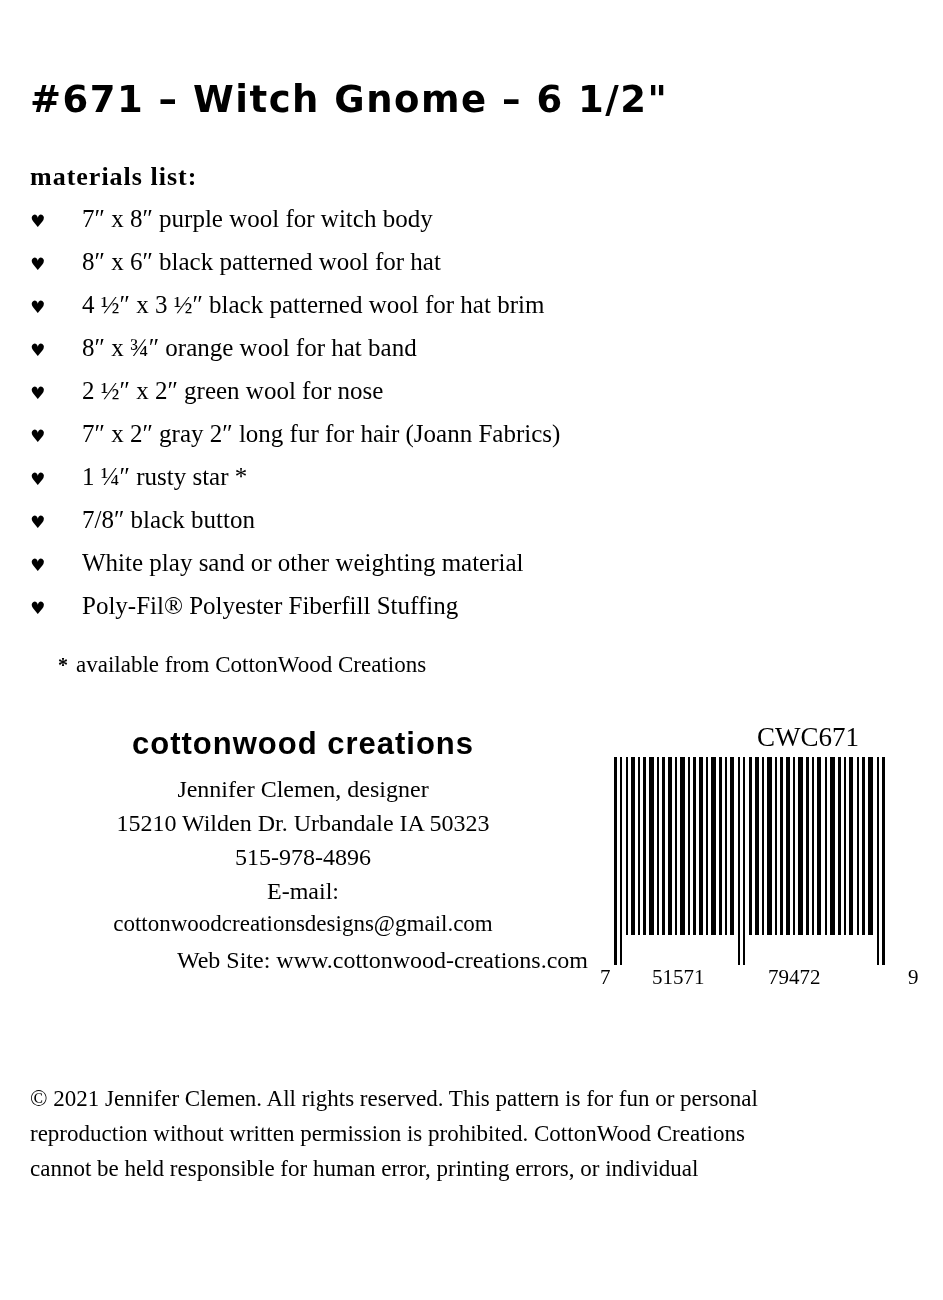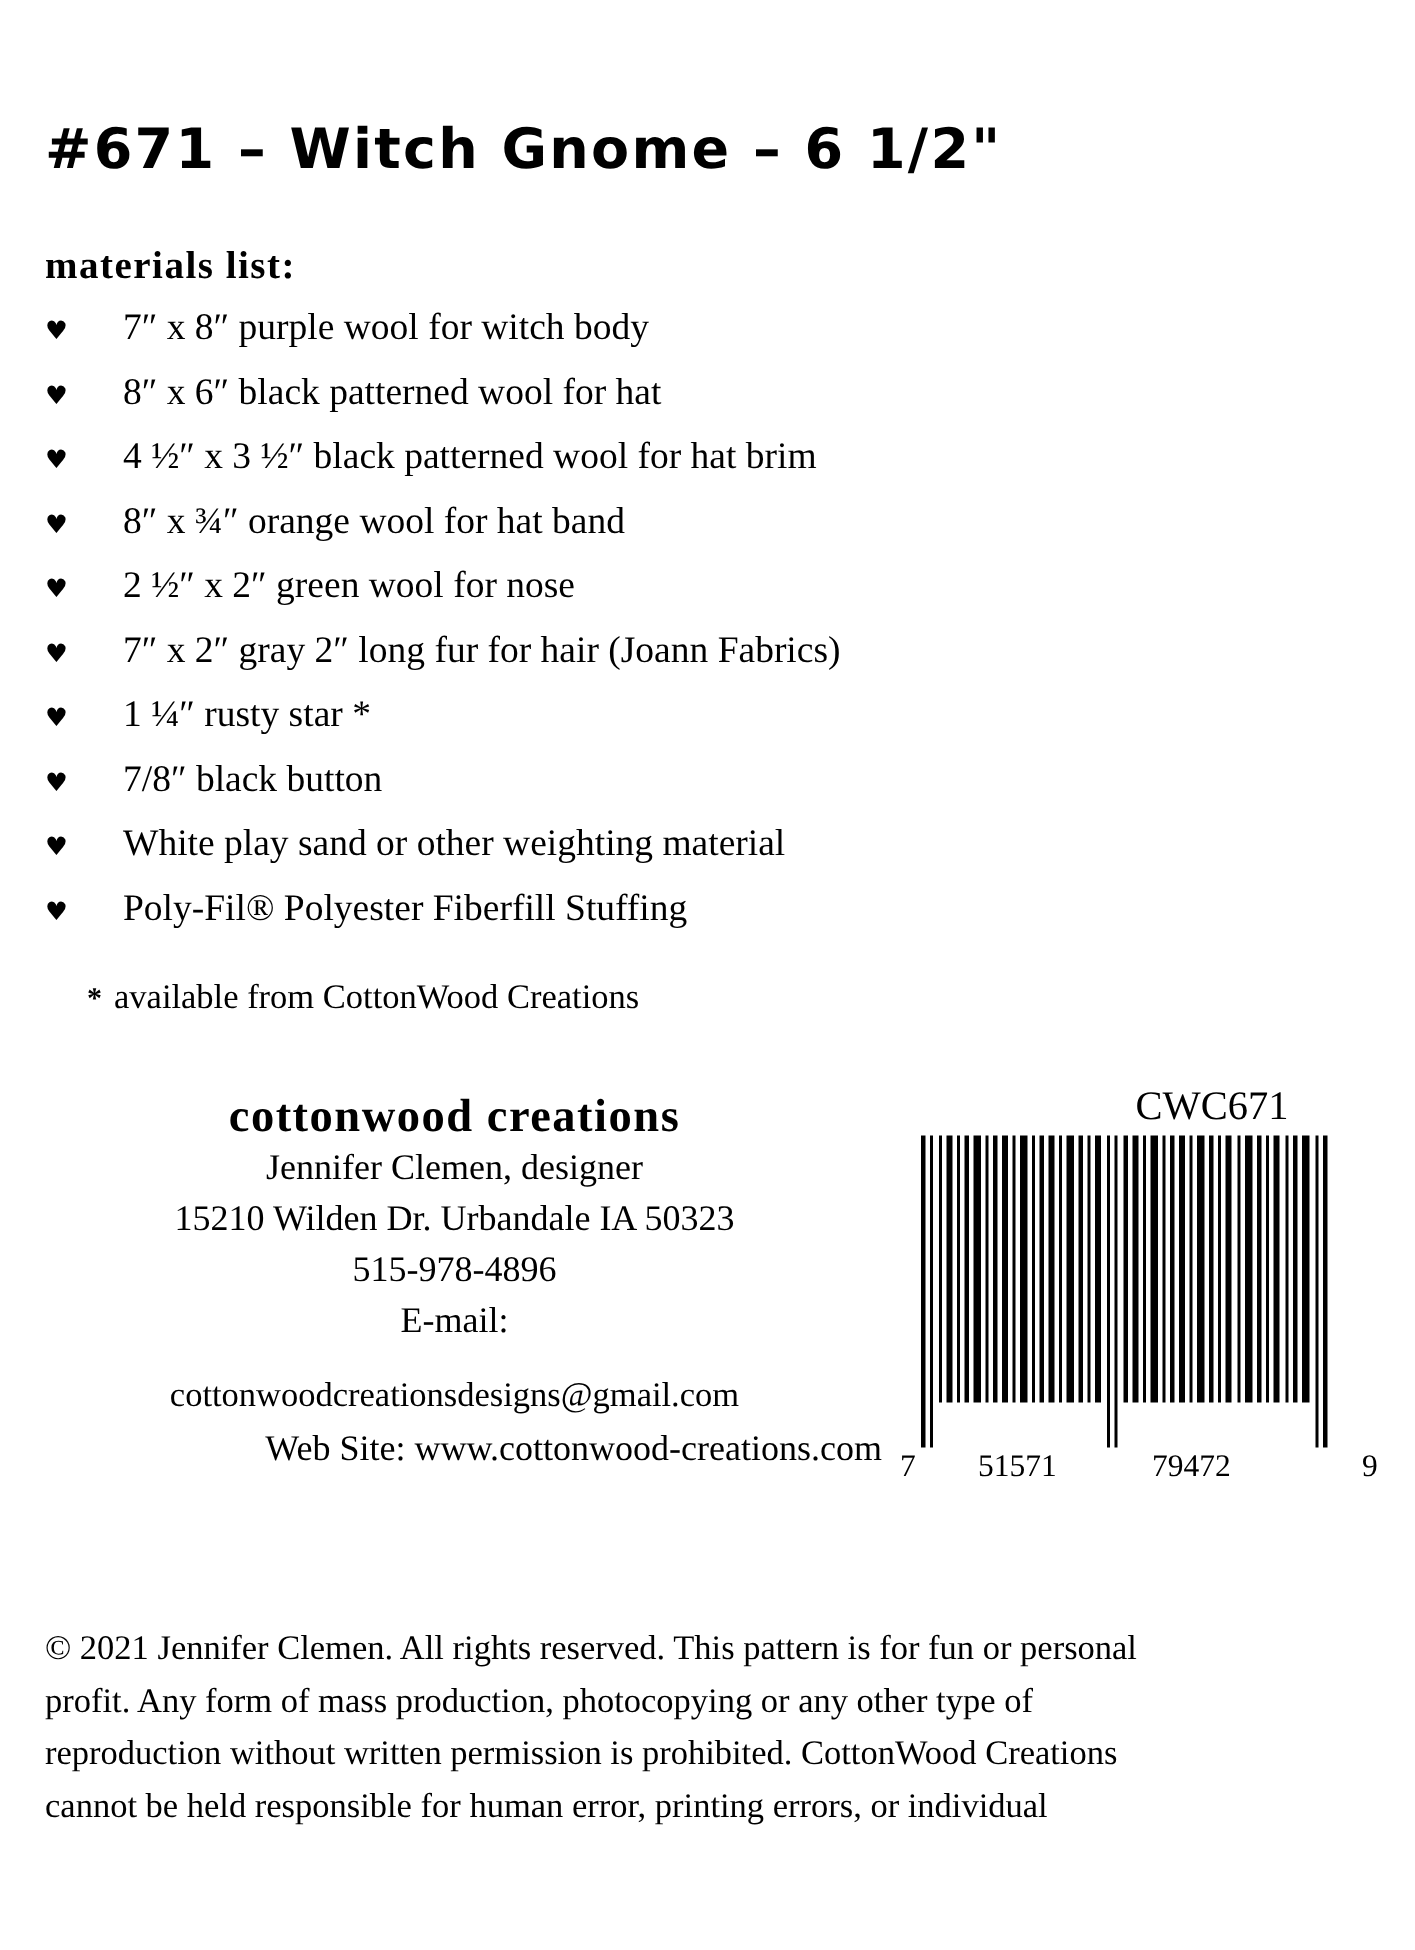--- a/index.html
+++ b/index.html
@@ -85,32 +85,32 @@
   
   .contact {
     position: absolute;
     left: 18px;
     top: 726px;
     width: 570px;
     text-align: center;
     font-family: "Liberation Serif", serif;
   }
   .brand {
-    font-family: Liberation Serif, serif;
+    font-family: Liberation Sans, sans-serif;
     font-size: 31px;
     font-weight: bold;
     letter-spacing: 1px;
+    margin-bottom: 10px;
   }
   .contact-line {
     font-size: 24px;
     line-height: 1.42;
   }
   .contact-line.email-val {
     font-size: 23px;
-    margin-top: 16px;
   }
   .contact-line.web {
     font-size: 24px;
     text-align: right;
     padding-left: 12px;
     margin-top: 2px;
   }
 
   
   .barcode-block {
@@ -277,18 +277,17 @@
     <div class="barcode-digits">
       <span style="left:0px;">7</span>
       <span style="left:52px;">51571</span>
       <span style="left:168px;text-align:center;">79472</span>
       <span style="left:308px;">9</span>
     </div>
   </div>
 
   <div class="copyright">
     <div>© 2021 Jennifer Clemen.  All rights reserved.  This pattern is for fun or personal</div>
-    <div>profit.  Any form of mass production, photocopying or any other type of</div>
     <div>reproduction without written permission is prohibited.  CottonWood Creations</div>
     <div>cannot be held responsible for human error, printing errors, or individual</div>
   </div>
 
 </div>
 
 </body></html>

